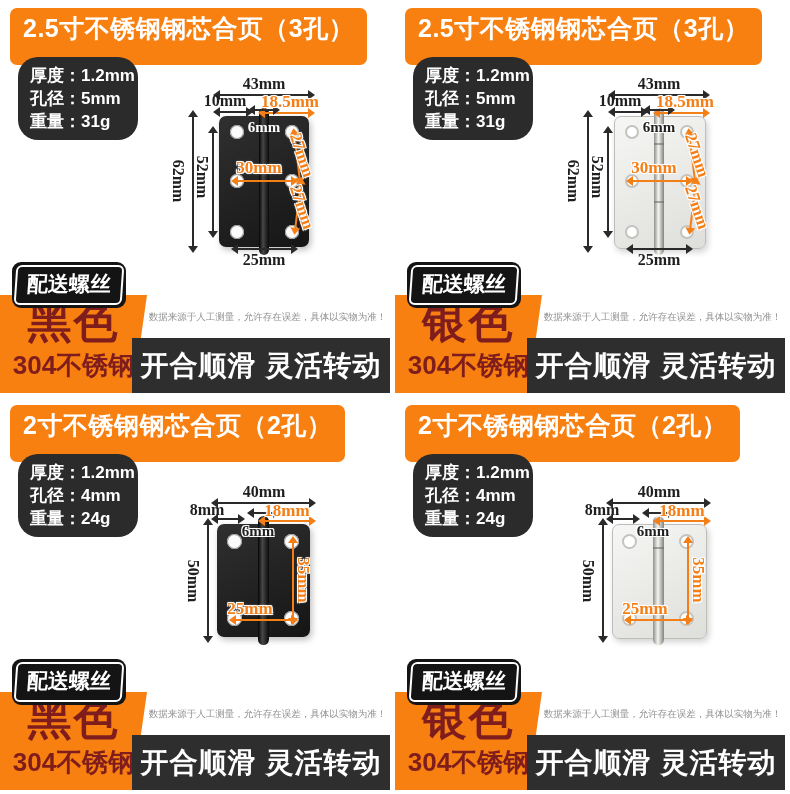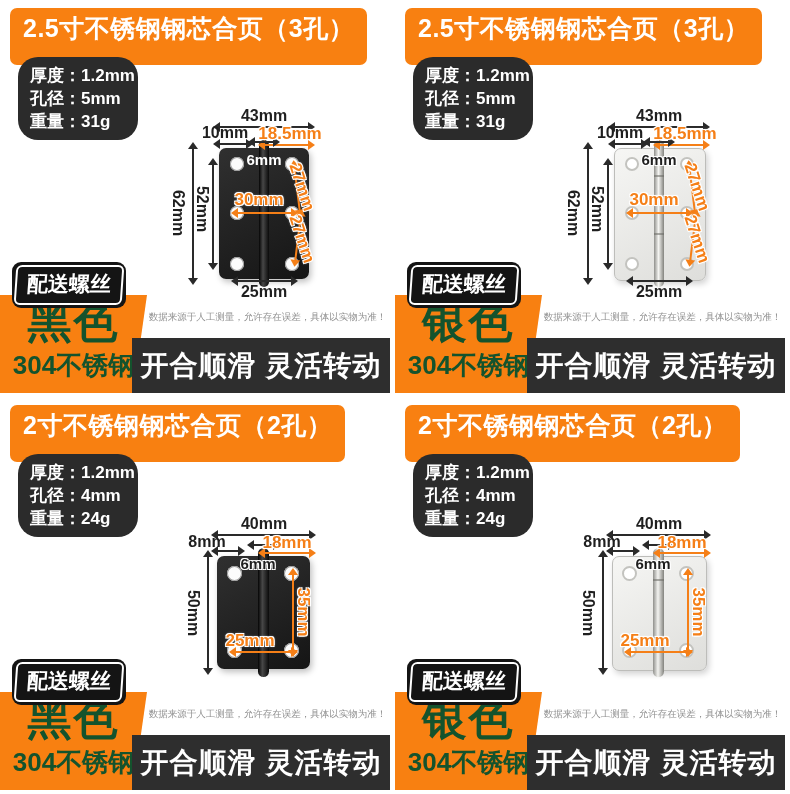--- a/index.html
+++ b/index.html
@@ -8,21 +8,21 @@
   .q{position:absolute;width:395px;height:397px;}
   
   .banner{position:absolute;left:10px;top:8px;background:#f88011;color:#fff;
           font-size:25px;font-weight:bold;line-height:33px;padding:4px 13px 20px;
           border-radius:7px;letter-spacing:.5px;white-space:nowrap;}
   
   .specbox{position:absolute;left:18px;top:57px;width:103px;background:#2b2b2b;
            border-radius:20px;padding:7px 5px 7px 12px;}
   .srow{font-size:17px;line-height:23px;color:#fff;font-weight:bold;white-space:nowrap;}
   
-  .diag{position:absolute;left:150px;top:104px;width:245px;height:210px;}
+  .diag{position:absolute;left:150px;top:72px;width:245px;height:210px;font-family:Liberation Serif, serif;}
   .plate{position:absolute;border-radius:7px;}
   .pin{position:absolute;border-radius:6px;}
   .hole{position:absolute;border-radius:50%;}
   .black .plate{background:linear-gradient(150deg,#303030,#151515);box-shadow:2px 3px 6px rgba(0,0,0,.25);}
   .black .pin{background:linear-gradient(90deg,#040404,#474747 40%,#0a0a0a);}
   .black .hole{width:14px;height:14px;background:#fcfcfc;box-shadow:inset 0 0 0 1px #9a9a9a;}
   .silver .plate{background:linear-gradient(150deg,#f6f6f4,#dededb);border:1px solid #bdbdba;box-shadow:2px 3px 6px rgba(0,0,0,.18);}
   .silver .pin{background:linear-gradient(90deg,#8f8f8b,#f4f4f1 45%,#82827d);}
   .silver .pin::before{content:"";position:absolute;left:0;right:0;top:24%;height:2px;
            background:rgba(105,105,100,.55);box-shadow:0 58px 0 rgba(105,105,100,.55);}
@@ -53,21 +53,21 @@
   .ha.or::after{border-left-color:#f57f17;}
   .va.or{background:#f57f17;}
   .va.or::before{border-bottom-color:#f57f17;}
   .va.or::after{border-top-color:#f57f17;}
   
   .badge{position:absolute;left:12px;top:262px;background:#141414;border-radius:9px;padding:3px;z-index:4;}
   .badge-inner{display:block;border:2px solid #fff;border-radius:6px;padding:3px 10px 5px;
       color:#fff;font-weight:bold;font-size:21px;transform:skewX(-4deg);white-space:nowrap;}
   
   .cblock{position:absolute;left:0;top:295px;width:147px;height:98px;background:#f88011;
-      clip-path:polygon(0 0,100% 0,90.5% 100%,0 100%);color:#14532d;text-align:center;z-index:1;}
+      clip-path:polygon(0 0,100% 0,90.5% 100%,0 100%);color:#7f1d1d;text-align:center;z-index:1;}
   .cname{font-size:44px;font-weight:bold;line-height:50px;margin-top:2px;letter-spacing:2px;}
   .cmat{font-size:26px;font-weight:bold;line-height:36px;letter-spacing:0;}
   
   .disc{position:absolute;left:145px;top:311px;width:245px;font-size:9.5px;color:#8f8f8f;
       text-align:center;white-space:nowrap;}
   
   .fbar{position:absolute;left:132px;top:338px;right:5px;height:55px;background:#2e2e2e;
       color:#fff;display:flex;align-items:center;justify-content:center;
       font-size:28px;font-weight:bold;letter-spacing:1px;z-index:2;white-space:nowrap;}
 </style>

